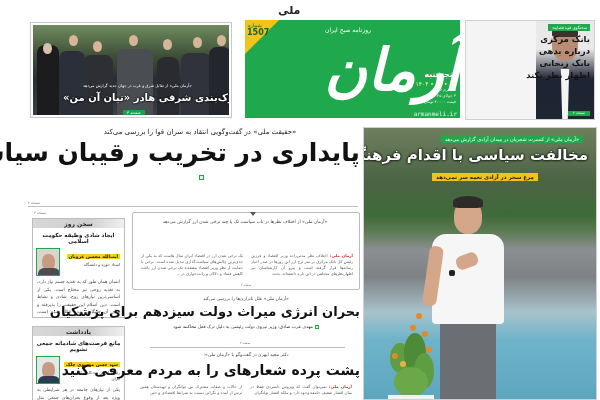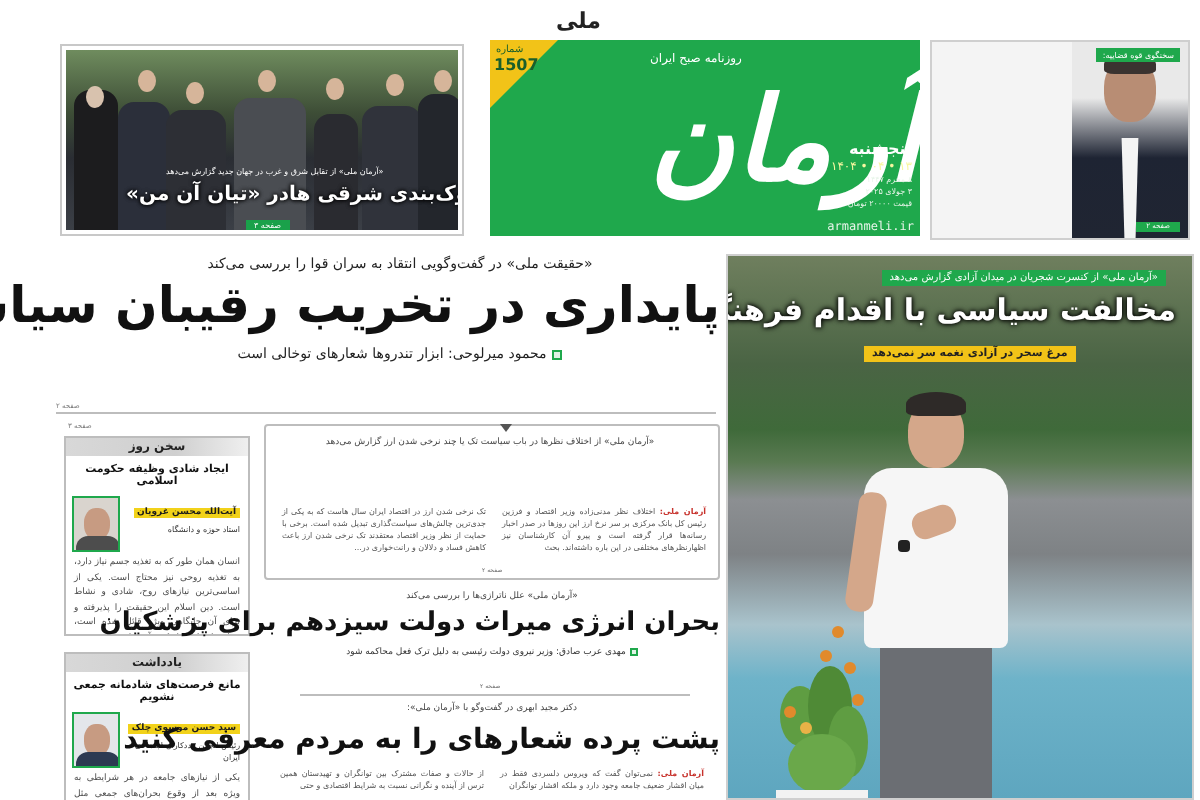--- a/index.html
+++ b/index.html
@@ -199,27 +199,28 @@
   <div class="website">armanmeli.ir</div>
 </div>
 
 <div class="topright-box">
   <div class="topright-photo">
     <div class="face"></div>
     <div class="hair"></div>
     <div class="shirt"></div>
   </div>
   <div class="topright-kicker">سخنگوی قوه قضاییه:</div>
+  <div class="topright-title">بانک مرکزی درباره بدهی بابک زنجانی اظهار نظر نکند</div>
   <div class="topright-pagetag">صفحه ۲</div>
 </div>
 
 <div class="lead-kicker">«حقیقت ملی» در گفت‌وگویی انتقاد به سران قوا را بررسی می‌کند</div>
 <div class="lead-title">پایداری در تخریب رقیبان سیاسی</div>
 <div class="lead-sub">
-  <span class="bullet"></span><span>محمود میرلوحی: ابزار تندروها شعارهای توخالی است</span>
+  <span class="bullet"></span>
 </div>
 <div class="page-ref-small">صفحه ۲</div>
 <div class="divider-main"></div>
 
 <div class="page-num-left">صفحه ۳</div>
 <div class="opinion-box" style="top:218px;height:100px;">
   <div class="header">سخن روز</div>
   <div class="title">ایجاد شادی وظیفه حکومت اسلامی</div>
   <div class="author-row">
     <div class="avatar">

